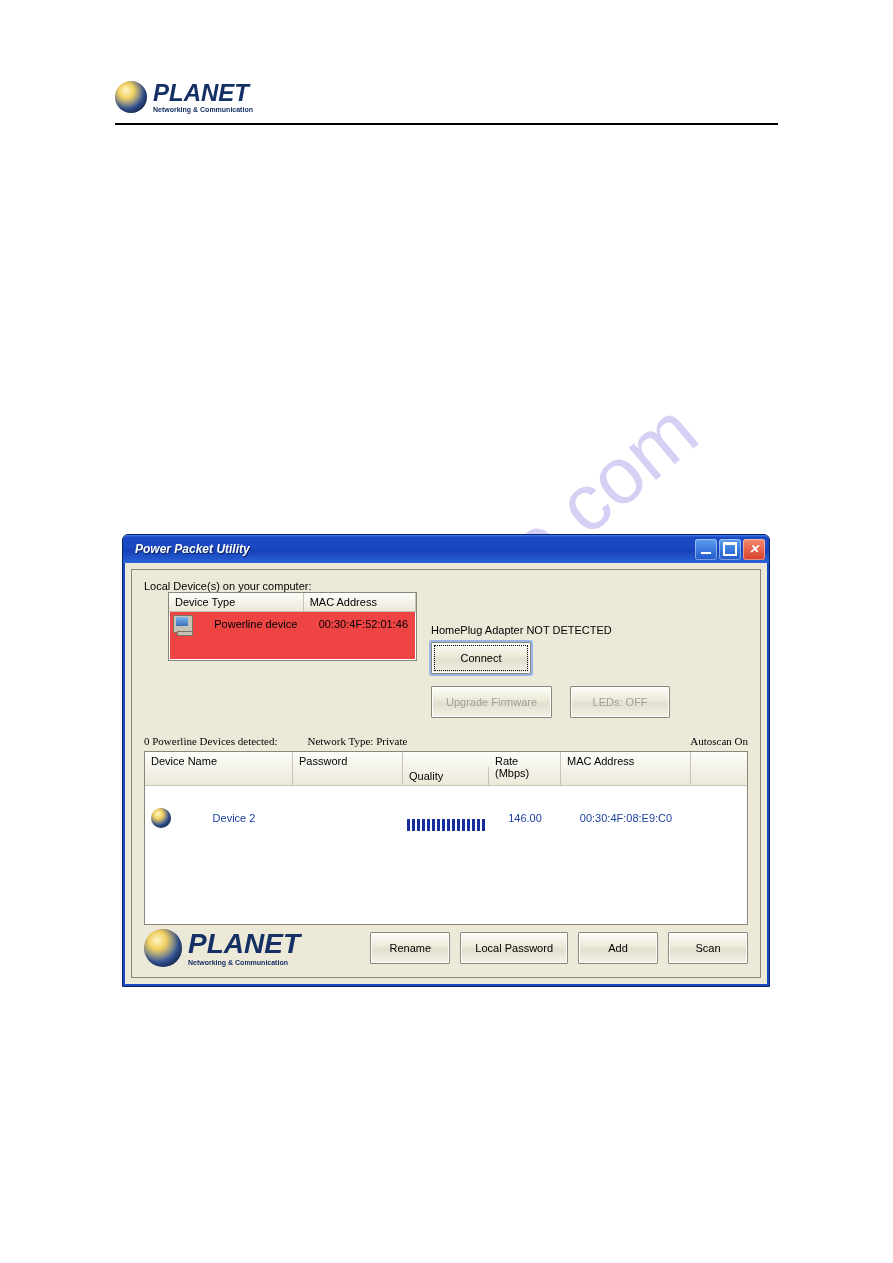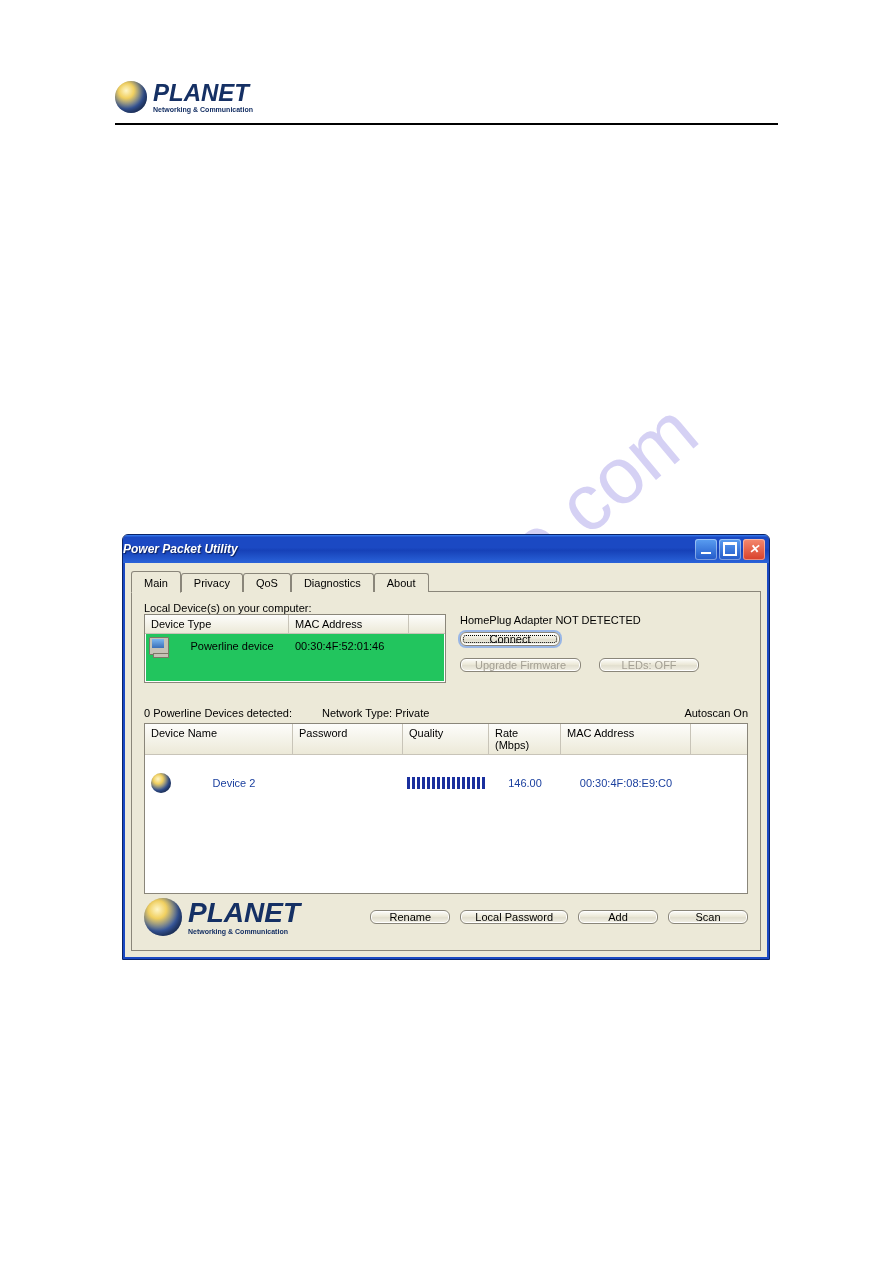--- a/index.html
+++ b/index.html
@@ -78,21 +78,21 @@
     border: 1px solid #0a246a;
     border-radius: 6px 6px 0 0;
     box-shadow: 0 0 0 1px #1b3f94 inset;
   }
   .titlebar {
     height: 28px;
     background: linear-gradient(to bottom,#3a80f3 0%, #1b49c3 8%, #1b49c3 45%, #1641b8 55%, #2a63d9 100%);
     border-radius: 5px 5px 0 0;
     display:flex;
     align-items:center;
-    padding: 0 4px 0 0;
+    padding: 0 4px 0 12px;
     color:#fff;
     font-weight:bold;
     font-size:12px;
     font-style: italic;
     font-family: "Trebuchet MS", Tahoma, sans-serif;
   }
   .titlebar-title { flex:1; text-shadow: 1px 1px 1px #0a1f5c; }
   .win-btn {
     width: 22px; height: 21px;
     margin-left: 2px;
@@ -147,24 +147,25 @@
   .tabpage {
     border:1px solid #8a867a;
     background:#ece9d8;
     padding: 10px 12px 10px 12px;
     min-height: 360px;
     position: relative;
   }
   .label { font-size:11px; }
   .local-row { display:flex; align-items:flex-start; gap: 14px; }
   .local-table {
-    width: 302px;
-    background:#22c55e;
+    width: 249px;
+    background:#ef4444;
     border:1px solid #8a867a;
     box-shadow: inset 0 0 0 1px #fff;
+    margin-left: 24px;
   }
   .tbl-head {
     display:flex;
     background: linear-gradient(to bottom,#fdfdfb,#ece9d8);
     border-bottom:1px solid #c8c4b8;
   }
   .th {
     padding:3px 6px;
     font-size:11px;
     border-right:1px solid #c8c4b8;
@@ -181,26 +182,26 @@
     border:1px solid #7c7868;
     border-radius:1px;
     position:relative;
     margin-right:4px;
   }
   .pc-icon::after{
     content:""; position:absolute; bottom:-4px; left:3px; width:14px; height:3px;
     background:#c6c2b6; border:1px solid #7c7868;
   }
   .right-col { flex:1; display:flex; flex-direction:column; gap:6px; }
-  .status-text { font-size:11px; }
+  .status-text { font-size:11px;margin-top:32px; }
   .btn {
-    padding: 0 14px;
+    padding: 9px 14px;
     background: linear-gradient(to bottom,#fdfdfb,#ece9d8 45%,#e2dfcf 55%,#f3f1e7);
     border:1px solid #8a867a;
-    border-radius:6px;
+    border-radius:1px;
     font-family: Tahoma, Arial, sans-serif;
     font-size:11px;
     min-width: 80px;
     cursor:pointer;
     color:#000;
     box-shadow: inset 0 0 0 1px #fff;
   }
   .btn.focus {
     outline: 1px dotted #000;
     outline-offset: -4px;
@@ -208,24 +209,25 @@
   }
   .btn:disabled, .btn.disabled {
     color:#a39f93;
     box-shadow: inset 0 0 0 1px #fff;
     cursor:default;
   }
   .sec-row {
     display:flex; gap:18px; margin-top:6px;
   }
   .detect-row {
-    margin-top: 24px;
+    margin-top: 17px;
     display:flex;
     gap: 30px;
     font-size:11px;
+    font-family:Liberation Serif, serif;
   }
   .detect-row .spacer { flex:1; }
   .remote-table {
     margin-top:4px;
     width:100%;
     background:#fff;
     border:1px solid #8a867a;
     box-shadow: inset 0 0 0 1px #fff;
   }
   .remote-head { display:flex; background:linear-gradient(to bottom,#fdfdfb,#ece9d8); border-bottom:1px solid #c8c4b8;}
@@ -260,21 +262,21 @@
     display:flex;
     justify-content:flex-end;
     gap:10px;
     padding: 8px 10px 6px 10px;
   }
   
   .c-devtype{ width:144px;}
   .c-mac{ width:120px;}
   .c-name{ width:148px;}
   .c-pass{ width:110px;}
-  .c-qual{ width:86px;}
+  .c-qual{ width:86px;margin-top:15px;}
   .c-rate{ width:72px;}
   .c-mac2{ width:130px;}
   .c-blank{ flex:1;}
 </style>
 </head>
 <body>
 
 <div class="page">
 
   <div class="page-header">
@@ -291,27 +293,20 @@
 
   <div class="window">
     <div class="titlebar">
       <div class="titlebar-title">Power Packet Utility</div>
       <div class="win-btn win-min"></div>
       <div class="win-btn win-max"></div>
       <div class="win-btn win-close"></div>
     </div>
 
     <div class="client">
-      <div class="tabstrip">
-        <div class="tab active">Main</div>
-        <div class="tab">Privacy</div>
-        <div class="tab">QoS</div>
-        <div class="tab">Diagnostics</div>
-        <div class="tab">About</div>
-      </div>
 
       <div class="tabpage">
 
         <div class="label">Local Device(s) on your computer:</div>
 
         <div class="local-row">
           <div class="local-table">
             <div class="tbl-head">
               <div class="th c-devtype">Device Type</div>
               <div class="th c-mac">MAC Address</div>

